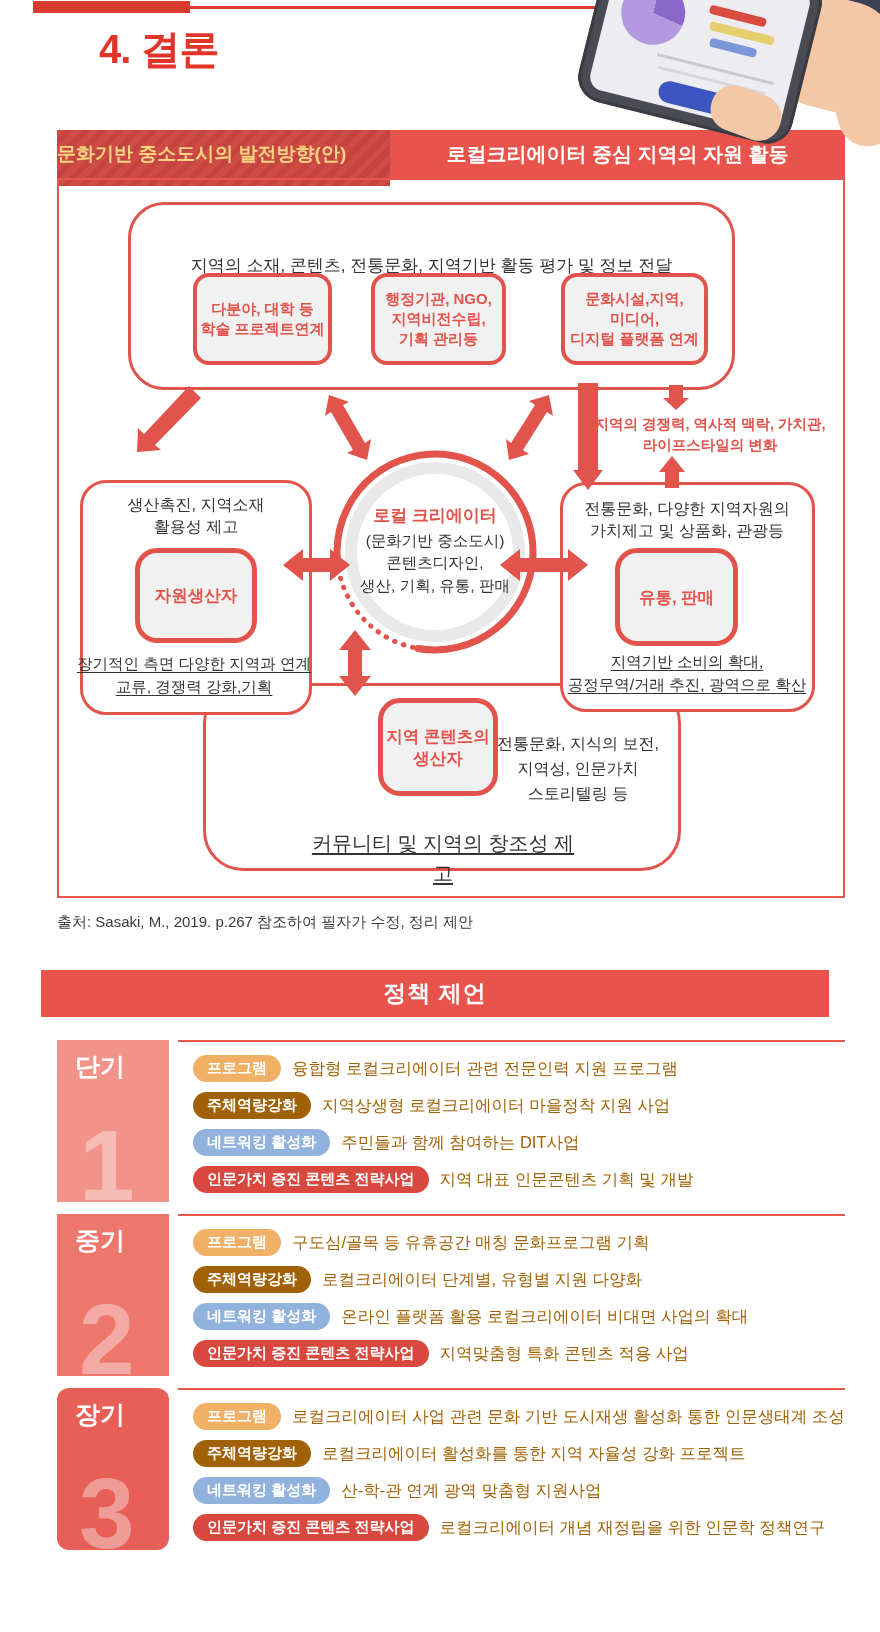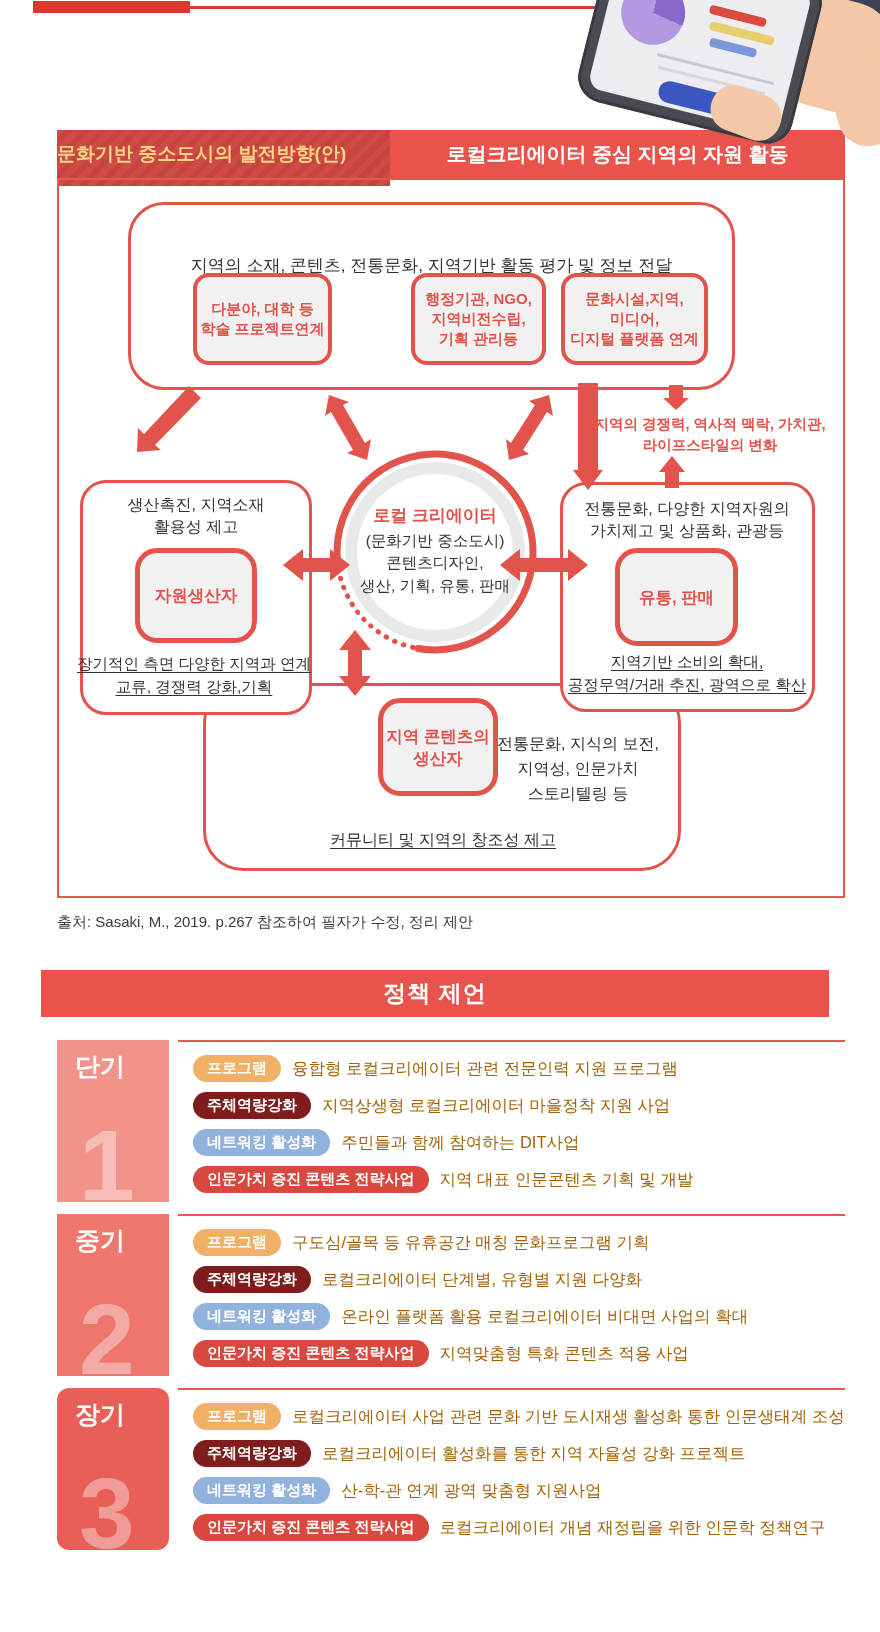--- a/index.html
+++ b/index.html
@@ -39,39 +39,39 @@
      color:#f8d483;font-size:19px;font-weight:bold;}
   .band-right{left:333px;top:0;width:455px;height:48px;line-height:48px;text-align:center;
      background:#e8544b;color:#fff;font-size:20px;font-weight:bold;}
   .outer-box{left:0;top:48px;width:784px;height:716px;border:2px solid #e8564e;}
   .rbox{border:3px solid #e2534b;background:#fff;border-radius:28px;}
   .top-box{left:71px;top:72px;width:601px;height:182px;border-radius:36px;}
   .top-caption{left:71px;top:100px;width:607px;font-size:17px;color:#333;margin-top:24px;}
   .gnode{background:#f1f1f1;border:4px solid #e2534b;border-radius:16px;display:flex;align-items:center;justify-content:center;
          color:#e2534b;font-weight:bold;font-size:15px;line-height:1.35;text-align:center;}
   .node1{left:136px;top:143px;width:131px;height:84px;}
-  .node2{left:314px;top:143px;width:127px;height:84px;margin-left:40px;}
+  .node2{left:314px;top:143px;width:127px;height:84px;}
   .node3{left:504px;top:143px;width:139px;height:84px;}
   .note-red{left:523px;top:284px;width:260px;font-size:14.5px;font-weight:bold;color:#e2534b;line-height:1.45;}
   .left-box{left:23px;top:350px;width:226px;height:229px;border-radius:26px;}
   .right-box{left:503px;top:352px;width:249px;height:224px;border-radius:26px;}
   .bottom-box{left:146px;top:553px;width:472px;height:182px;border-radius:40px;}
   .side-top{font-size:16px;color:#333;line-height:1.4;}
   .left-top-text{left:23px;top:364px;width:232px;}
   .right-top-text{left:499px;top:368px;width:262px;}
   .core{background:#f1f1f1;border:5px solid #e2534b;border-radius:22px;display:flex;align-items:center;justify-content:center;
         color:#e2534b;font-weight:bold;font-size:16.5px;line-height:1.35;text-align:center;}
   .left-core{left:78px;top:418px;width:112px;height:85px;}
   .right-core{left:558px;top:418px;width:113px;height:88px;}
   .bottom-core{left:321px;top:568px;width:110px;height:88px;}
   .under{font-size:15.5px;color:#333;line-height:1.5;text-decoration:underline;text-underline-offset:3px;}
   .left-bottom-text{left:12px;top:522px;width:250px;}
   .right-bottom-text{left:496px;top:520px;width:268px;}
   .bottom-note{left:426px;top:602px;width:190px;font-size:16px;color:#333;line-height:1.55;}
-  .bottom-caption{left:246px;top:698px;width:280px;font-size:16px;}
+  .bottom-caption{left:246px;top:698px;width:280px;font-size:20px;}
   .circle-text{left:288px;top:374px;width:180px;z-index:4;}
   .circle-title{font-size:17px;font-weight:bold;color:#e2534b;display:block;margin-bottom:3px;}
   .circle-lines{font-size:15.5px;color:#333;line-height:1.45;}
   .arrows{left:0;top:0;z-index:3;}
 
   
   .source{left:57px;top:913px;font-size:15px;color:#3b3b3b;}
 
   
   .banner{left:41px;top:970px;width:788px;height:47px;background:#e8544b;color:#fff;
@@ -79,30 +79,31 @@
   .section{left:57px;width:788px;height:162px;}
   .sec1{top:1040px;} .sec2{top:1214px;} .sec3{top:1388px;}
   .leftcol{position:absolute;left:0;top:0;width:112px;height:162px;overflow:hidden;}
   .sec1 .leftcol{background:#f29389;} .sec2 .leftcol{background:#ed776d;} .sec3 .leftcol{background:#e75f56;border-radius:12px;}
   .seclabel{position:absolute;left:18px;top:10px;font-size:25px;font-weight:bold;color:#fff;}
   .secnum{position:absolute;left:22px;bottom:-8px;font-size:100px;font-weight:bold;color:rgba(255,255,255,0.38);line-height:0.9;}
   .topline2{position:absolute;left:121px;top:0;width:667px;height:2px;background:#e8564e;}
   .rows{position:absolute;left:136px;top:10px;}
   .row{height:37px;display:flex;align-items:center;}
   .tag{display:inline-block;padding:4px 14px;border-radius:16px;color:#fff;font-size:15px;font-weight:bold;white-space:nowrap;}
-  .t-orange{background:#f0b065;} .t-green{background:#7f1d1d;} .t-blue{background:#92b2de;} .t-red{background:#d8483f;}
+  .t-orange{background:#f0b065;} .t-green{background:#a16207;} .t-blue{background:#92b2de;} .t-red{background:#d8483f;}
   .rowtext{margin-left:11px;font-size:16.5px;color:#a16207;white-space:nowrap;}
 </style>
 </head>
 <body>
 
 <div class="page">
 
   <div class="abs topline"></div>
   <div class="abs topbar"></div>
+  <div class="abs pagetitle">4. 결론</div>
 
   <div class="abs ill">
     <div class="arm"></div>
     <div class="hand-back"></div>
     <div class="phone">
       <div class="screen">
 
         <div class="pie"></div>
         <div class="bar-red"></div>
         <div class="bar-yellow"></div>

